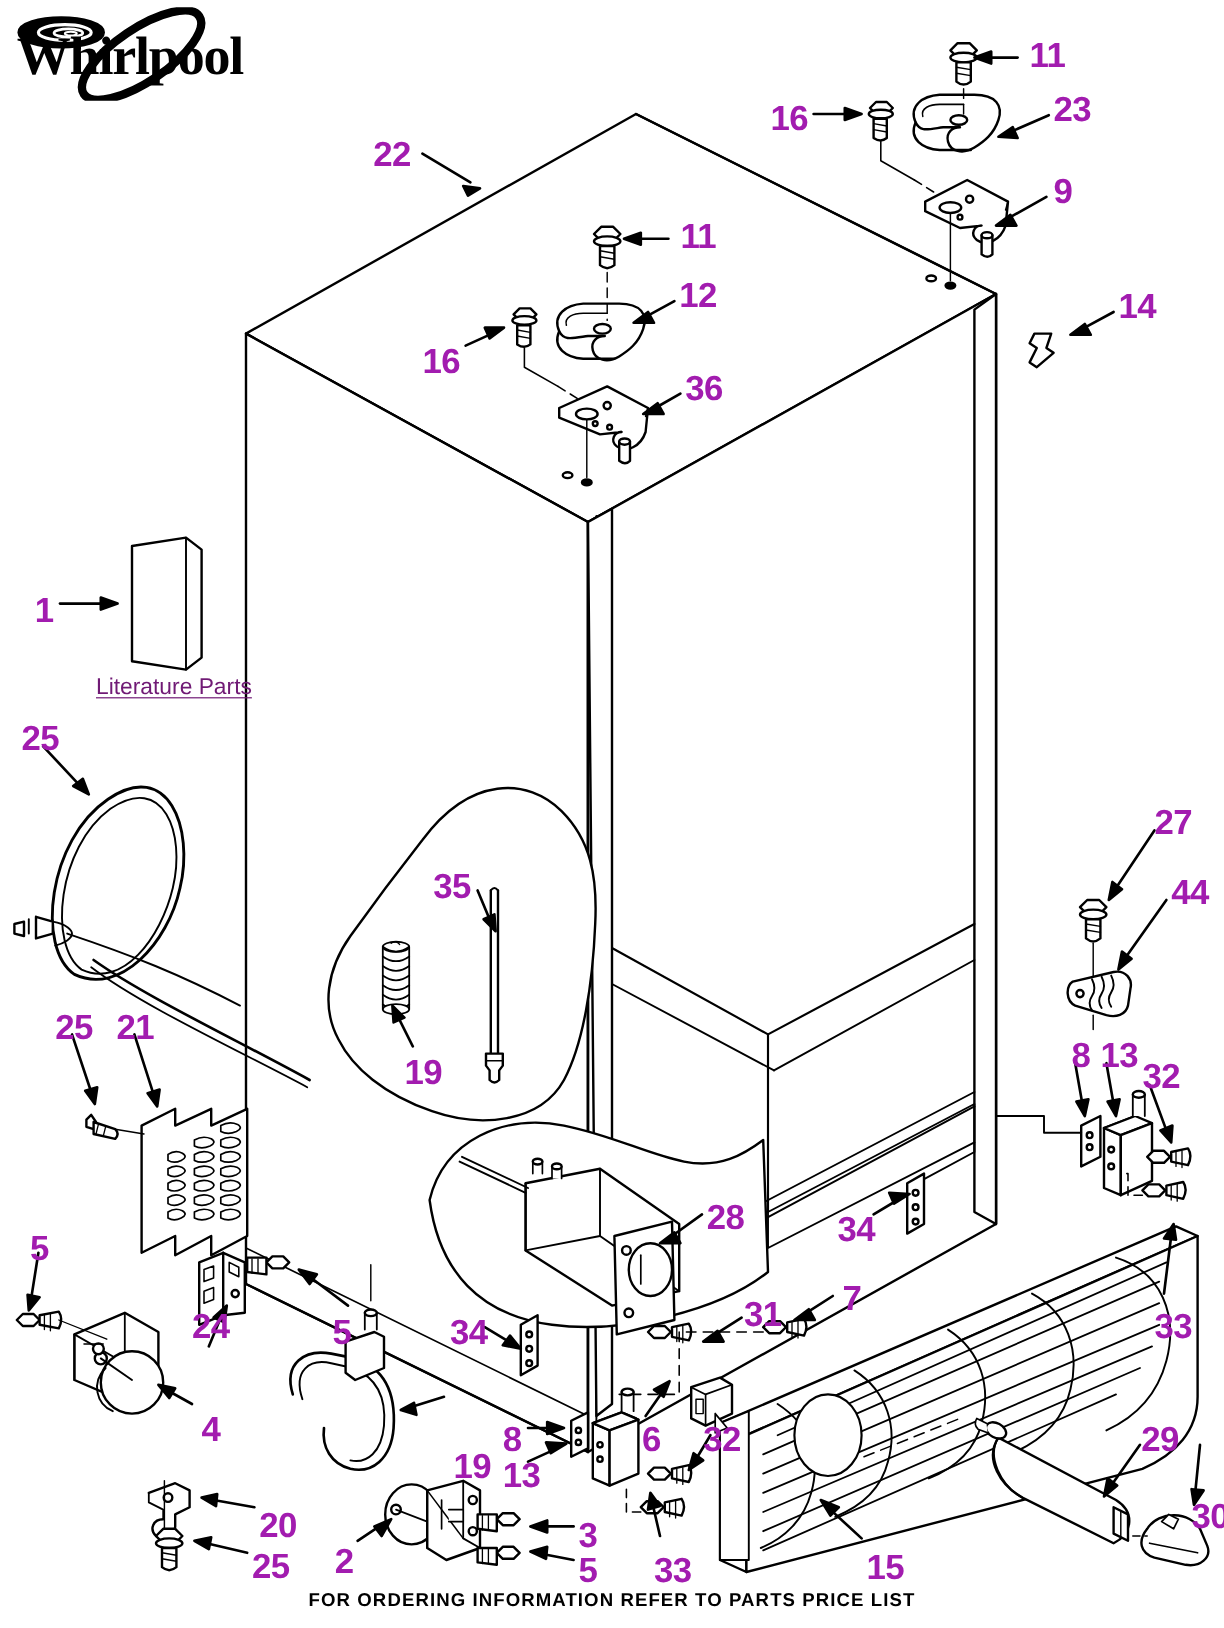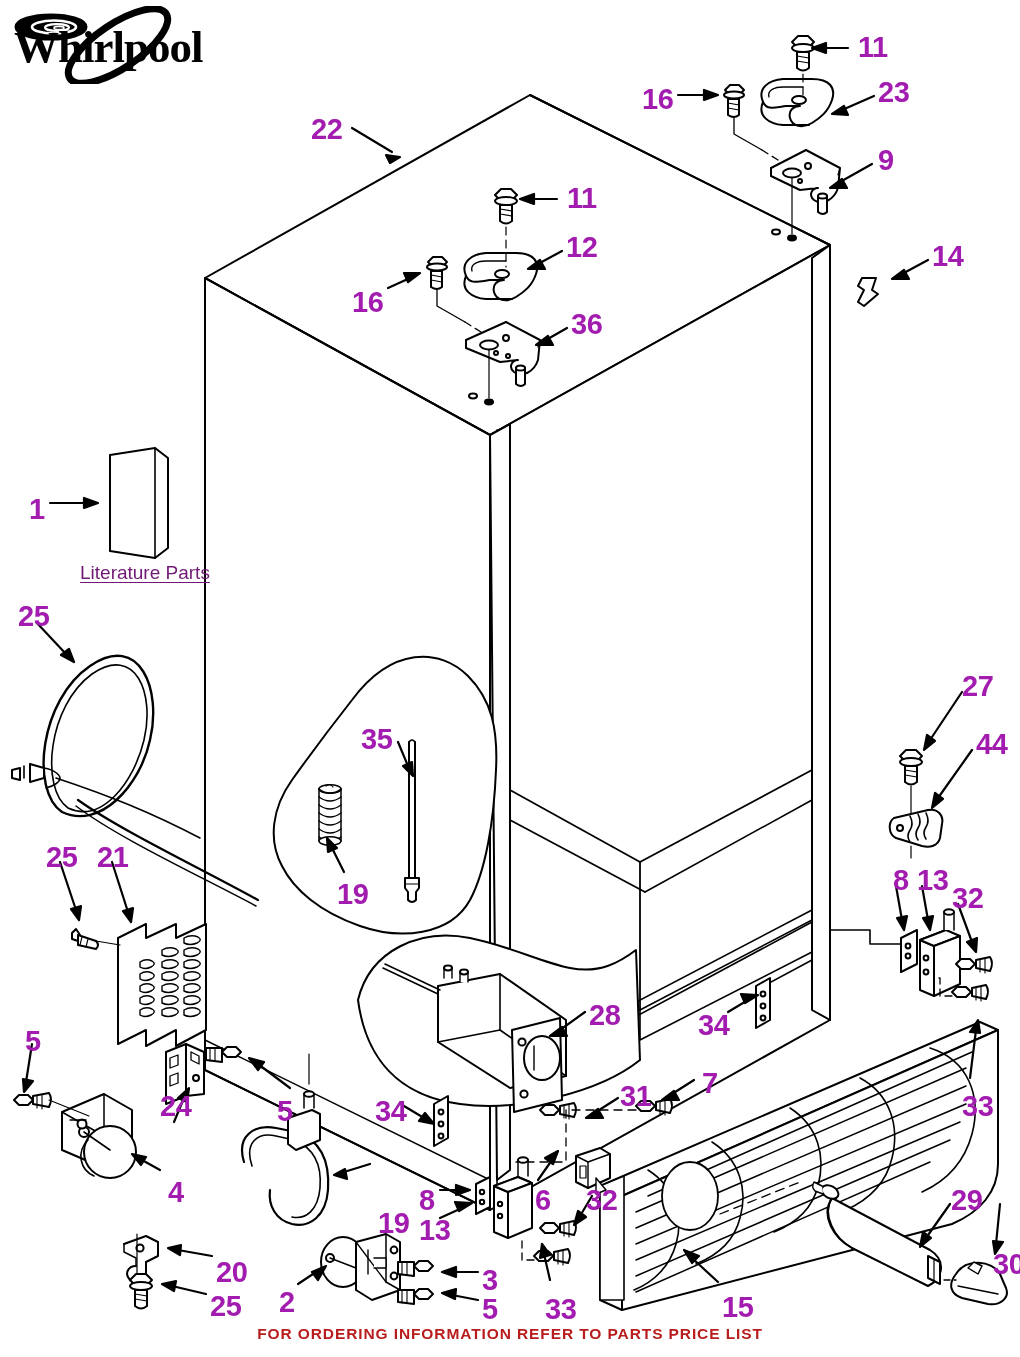--- a/index.html
+++ b/index.html
@@ -39,21 +39,21 @@
   }
   .footer{
     position:absolute;
     left:0;right:0;
     bottom:14px;
     text-align:center;
     font-family:"Liberation Sans", sans-serif;
     font-weight:700;
     font-size:15.5px;
     letter-spacing:0.9px;
-    color:#b91c1c;
+    color:#000000;
     white-space:nowrap;
   }
 </style>
 </head>
 <body>
 
 <div class="brand">
   <svg viewBox="0 0 220 78" xmlns="http://www.w3.org/2000/svg">
 
     <g transform="rotate(-34 110 40)">

